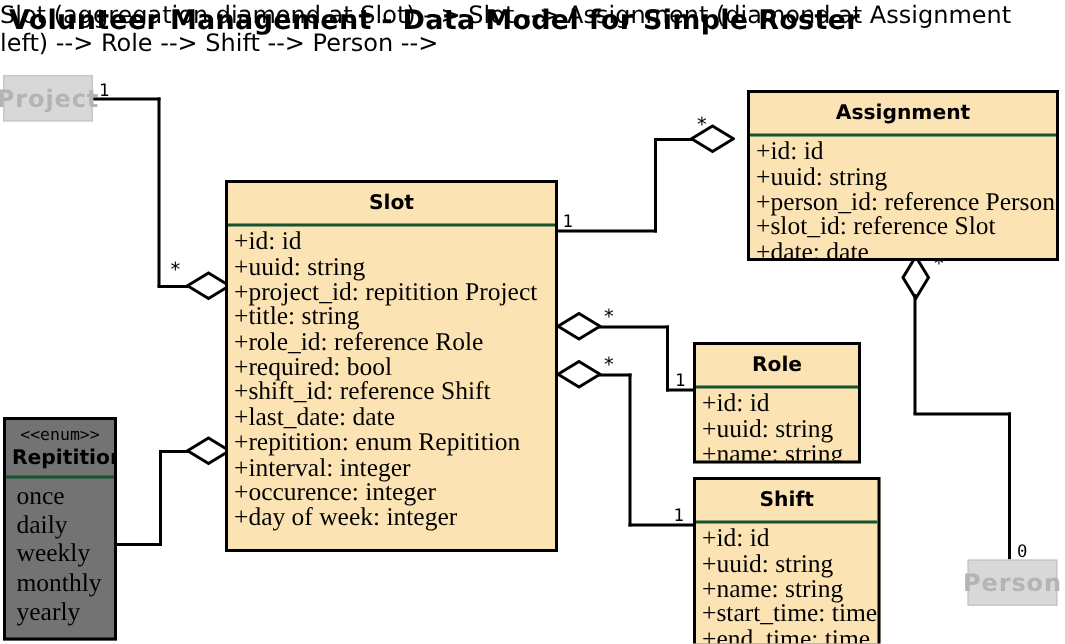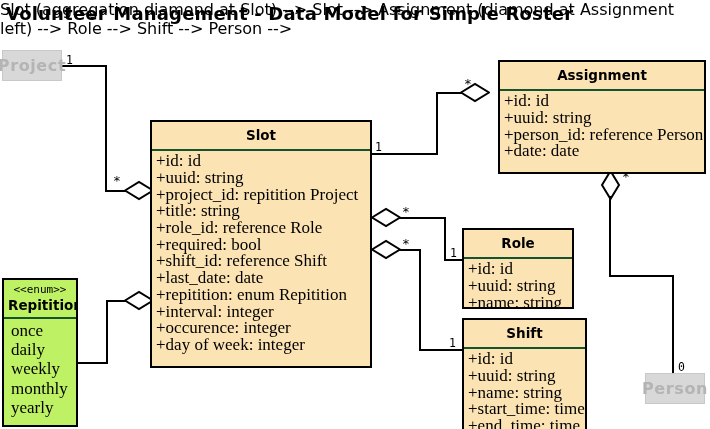--- a/index.html
+++ b/index.html
@@ -54,21 +54,21 @@
     font-family: Liberation Serif, serif;
     font-size: 17px;
     color: #000000;
     line-height: 16.7px;
     white-space: nowrap;
     padding-left: 2px;
   }
 
   
   .enum-class {
-    background: #bef264;
+    background: #737373;
   }
   .enum-class > .cls-header {
     padding: 2px 4px 3px 4px;
   }
   .stereotype {
     display: block;
     font-family: "DejaVu Sans Mono", monospace;
     font-size: 11px;
     font-weight: normal;
     line-height: 15px;
@@ -249,20 +249,21 @@
   </div>
 </div>
 
 
 <div class="uml-class" style="left:498px; top:60px; width:208px; height:114px;">
   <div class="cls-header">Assignment</div>
   <div class="cls-attrs">
     <div class="attr-row">+id: id</div>
     <div class="attr-row">+uuid: string</div>
     <div class="attr-row">+person_id: reference Person</div>
+    <div class="attr-row">+slot_id: reference Slot</div>
     <div class="attr-row">+date: date</div>
   </div>
 </div>
 
 
 <div class="uml-class" style="left:462px; top:228px; width:112px; height:81px;">
   <div class="cls-header">Role</div>
   <div class="cls-attrs">
     <div class="attr-row">+id: id</div>
     <div class="attr-row">+uuid: string</div>

